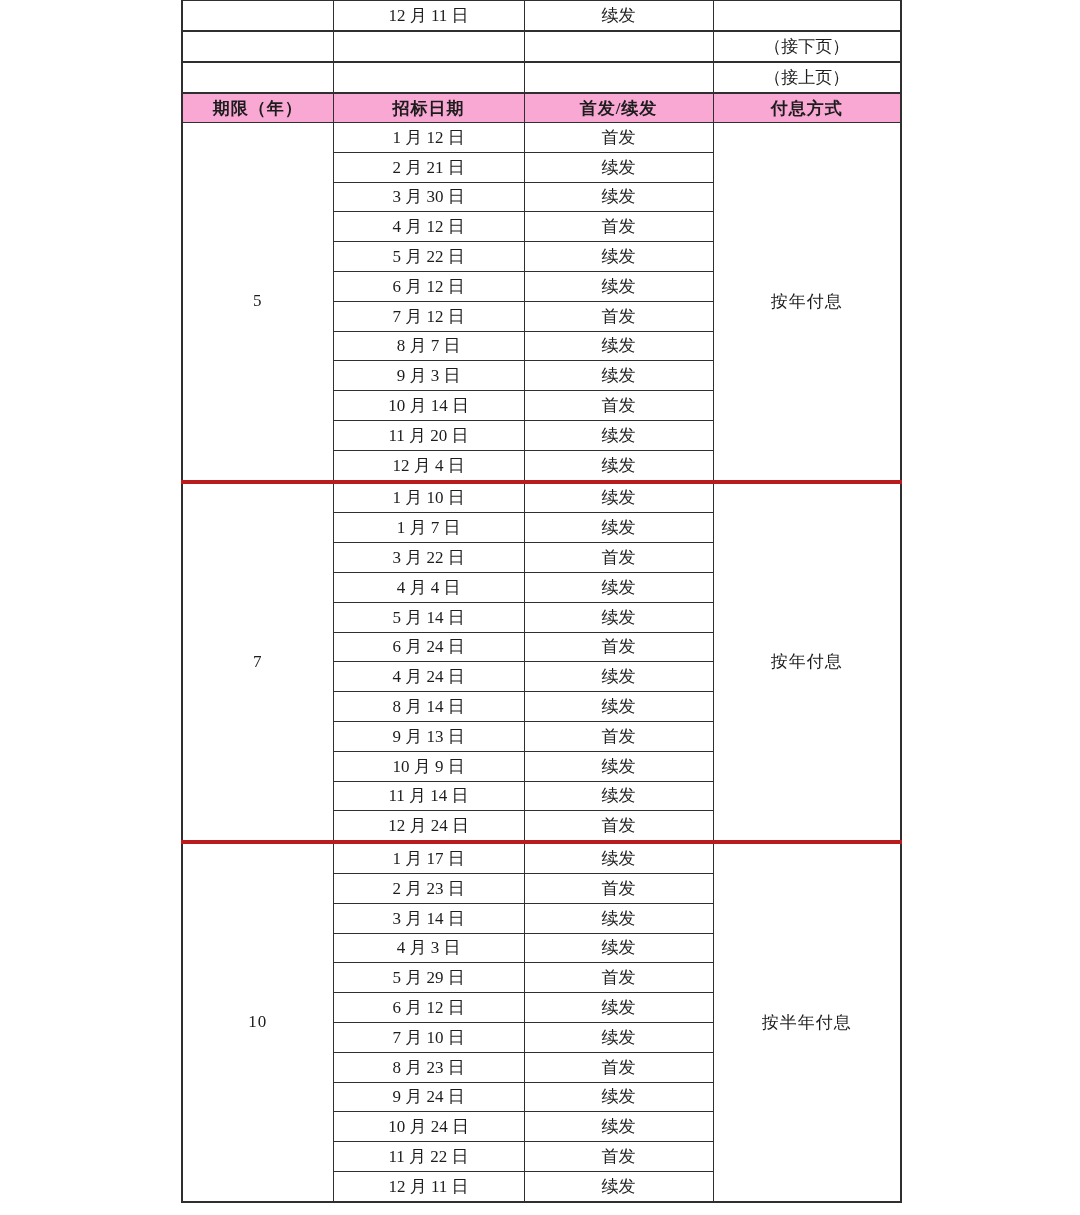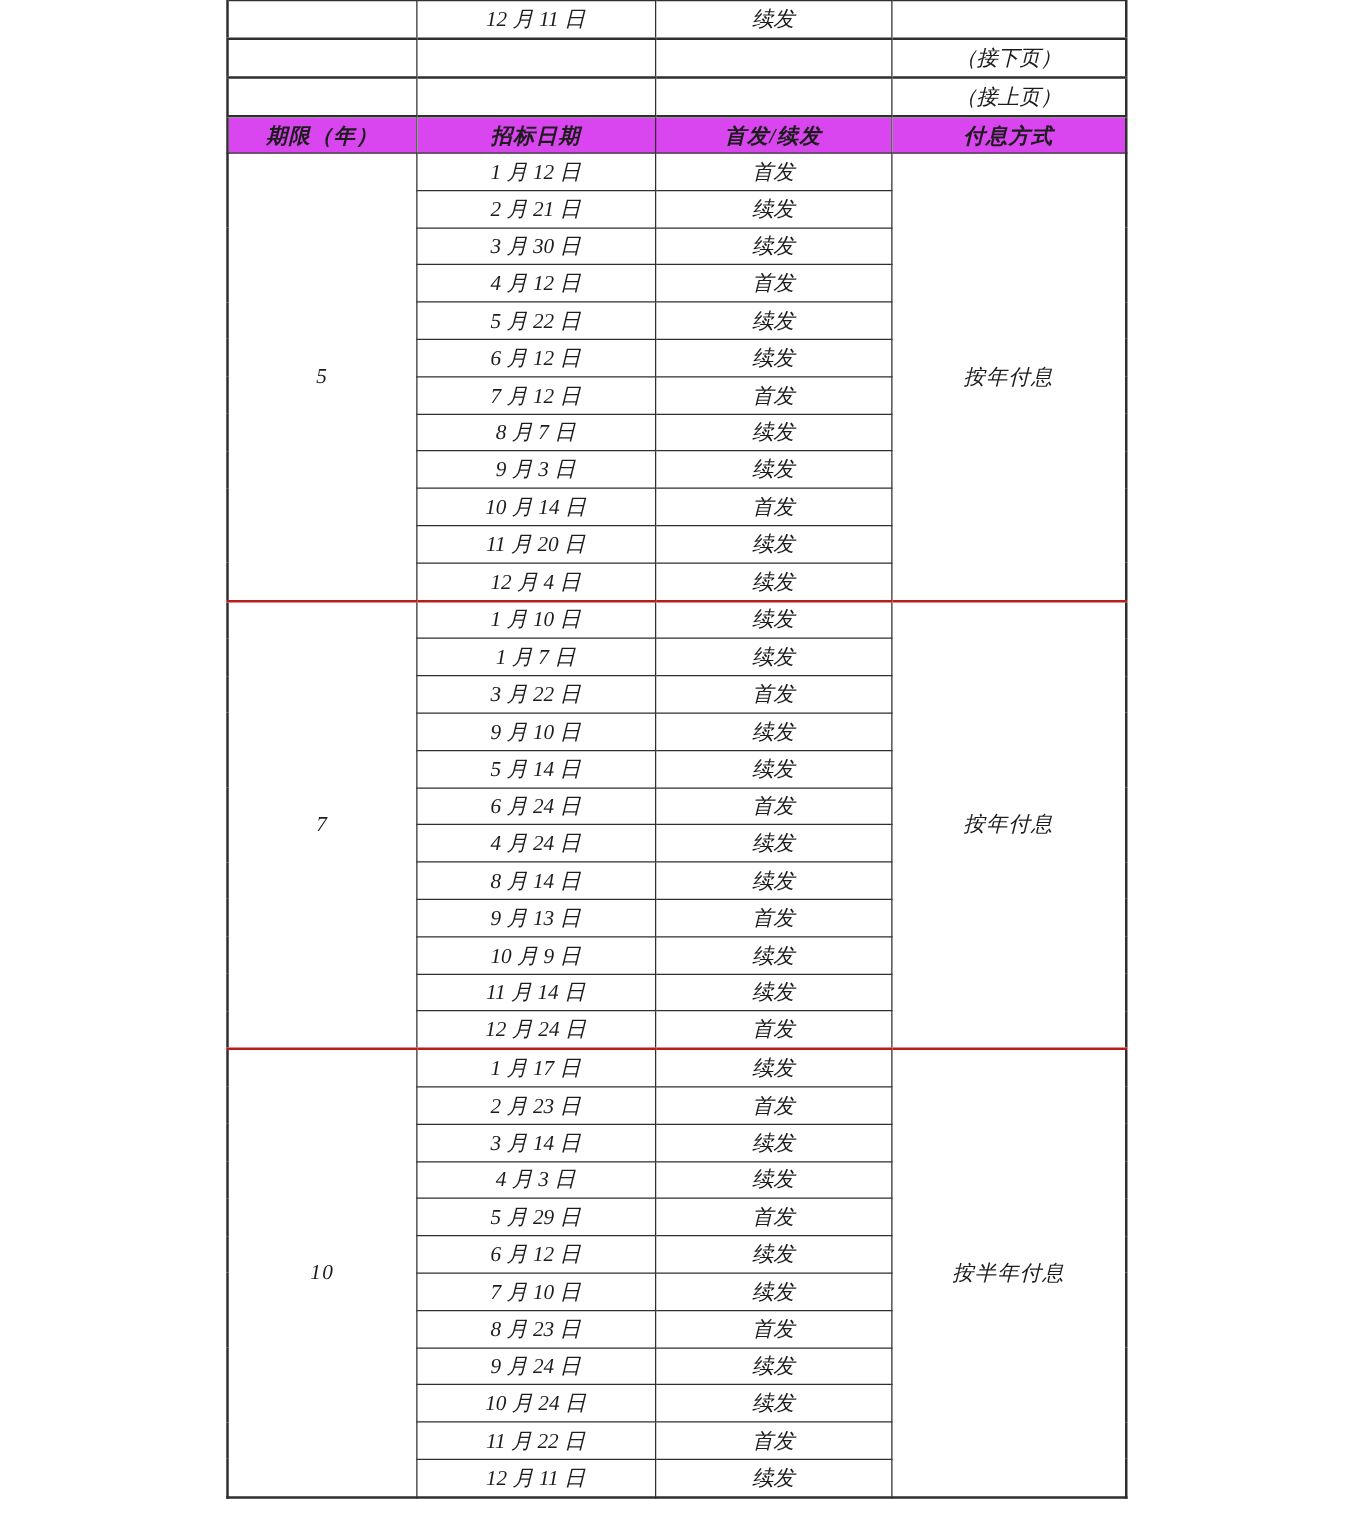--- a/index.html
+++ b/index.html
@@ -20,50 +20,49 @@
     top: 0;
   }
   table.schedule {
     border-collapse: collapse;
     table-layout: fixed;
     width: 719px;
     border-left: 2px solid #2f2f2f;
     border-right: 2px solid #2f2f2f;
     border-bottom: 2px solid #2f2f2f;
     border-top: 1px solid #2f2f2f;
-    font-style: italic;
   }
   table.schedule td, table.schedule th {
     border: 1px solid #2f2f2f;
     text-align: center;
     vertical-align: middle;
     font-size: 17px;
     padding: 0;
     overflow: hidden;
     white-space: nowrap;
   }
   tr.carry-row td {
     height: 29px;
   }
   tr.carry-row td.thick-bottom {
     border-bottom: 2px solid #2f2f2f;
   }
   tr.header-row th {
     height: 28px;
-    background: #d946ef;
+    background: #f9a8d4;
     font-weight: bold;
     letter-spacing: 1px;
     border-top: 2px solid #2f2f2f;
     border-bottom: 1px solid #2f2f2f;
   }
   tbody.data-body td {
     height: 28.8px;
   }
   tbody.data-body tr.group-start td {
-    border-top: 2px solid #b91c1c;
+    border-top: 4px solid #b91c1c;
   }
   td.term-cell, td.payment-cell {
     letter-spacing: 1px;
   }
 </style>
 </head>
 <body>
 
 <div class="table-wrap">
   <table class="schedule">
@@ -158,21 +157,21 @@
         </tr>
         <tr>
           <td>1 月 7 日</td>
           <td>续发</td>
         </tr>
         <tr>
           <td>3 月 22 日</td>
           <td>首发</td>
         </tr>
         <tr>
-          <td>9 月 10 日</td>
+          <td>4 月 4 日</td>
           <td>续发</td>
         </tr>
         <tr>
           <td>5 月 14 日</td>
           <td>续发</td>
         </tr>
         <tr>
           <td>6 月 24 日</td>
           <td>首发</td>
         </tr>

